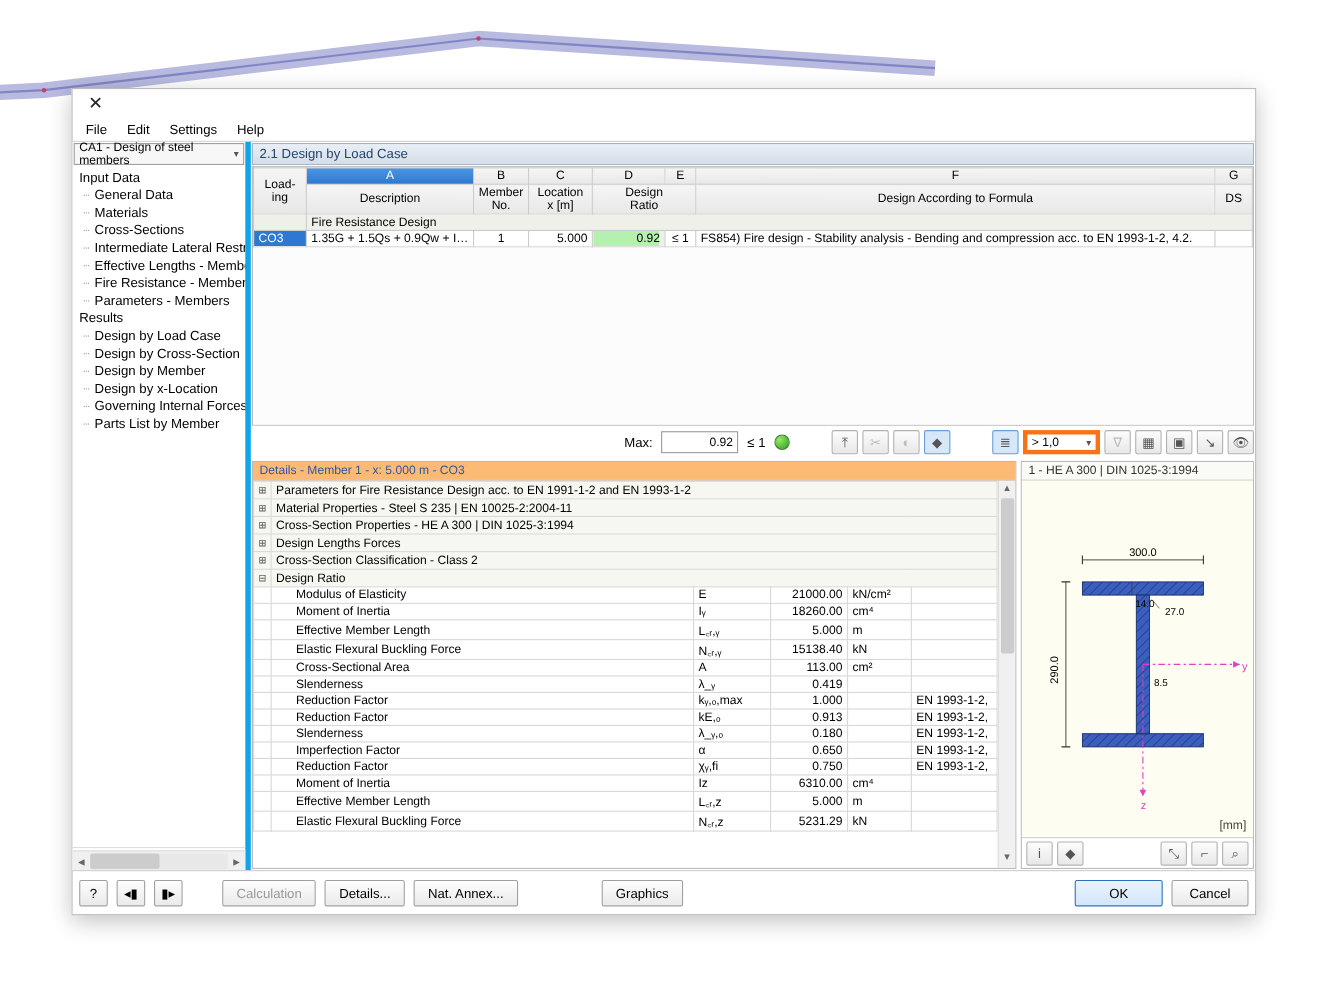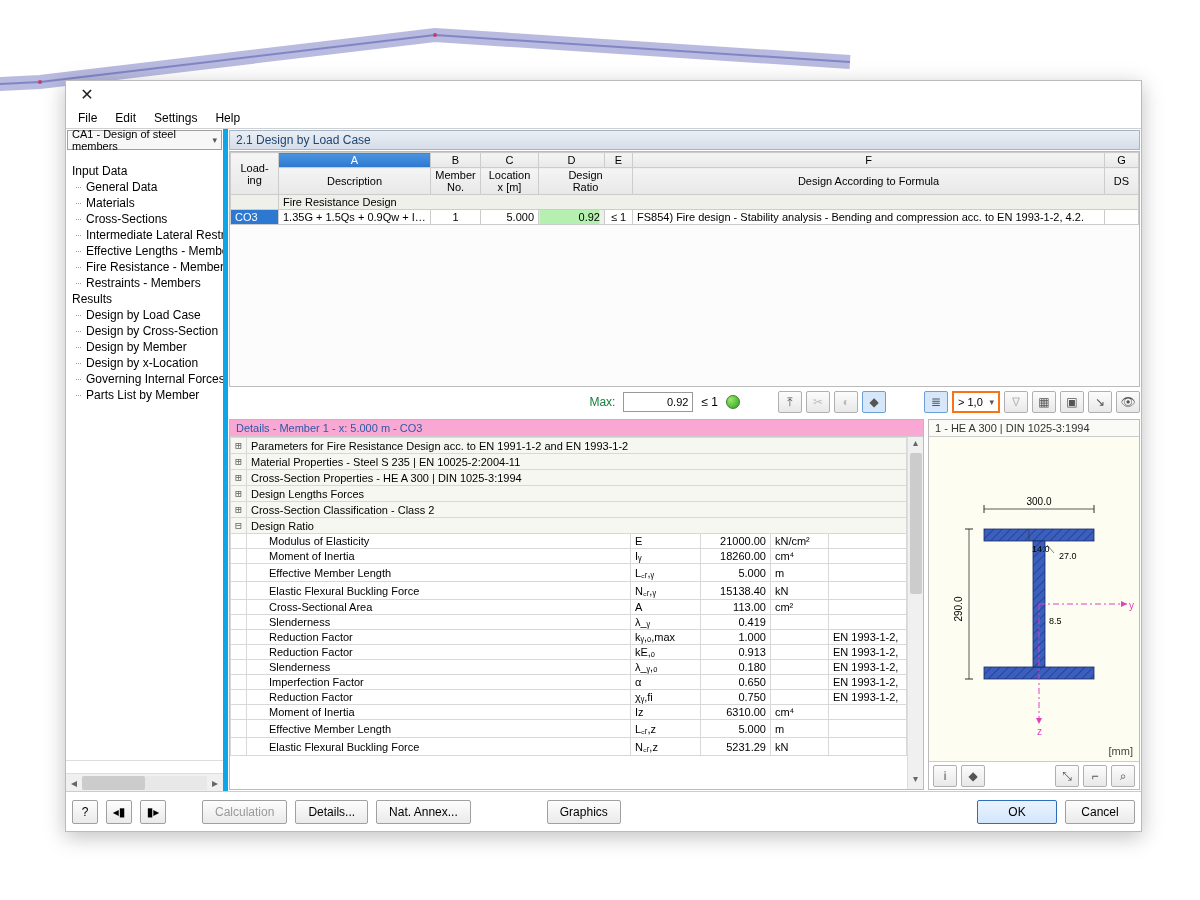--- a/index.html
+++ b/index.html
@@ -75,21 +75,21 @@
     padding: 0 4px;
     font-size: 11px;
     position: relative;
   }
   .combo .arrow {
     position: absolute; right: 4px; font-size: 9px; color: #555;
   }
   .tree {
     flex: 1;
     overflow: hidden;
-    margin: 12px 0;
+    margin: 2px 0;
     border-bottom: 1px solid #ddd;
   }
   .tree-item {
     padding: 1px 2px 1px 6px;
     white-space: nowrap;
     overflow: hidden;
     cursor: pointer;
     font-size: 12px;
   }
   .tree-item.child { padding-left: 20px; position: relative;}
@@ -165,21 +165,21 @@
   }
   .grid-fill { flex: 1; border-top: 0; background: #fcfcfc;}
   .toolbar-row {
     margin: 2px 1px;
     display: flex;
     align-items: center;
     height: 26px;
     gap: 4px;
   }
   .toolbar-row .spacer { flex: 1; }
-  .toolbar-row .maxlabel { margin-right: 4px; color: #15803d; }
+  .toolbar-row .maxlabel { margin-right: 4px; color: #000000; }
   .toolbar-row input.val {
     width: 70px; height: 20px; border: 1px solid #999; text-align: right;
     padding: 0 4px; font-size: 11px;
   }
   .toolbar-row .le1 { padding: 0 4px; }
   .status-dot {
     width: 14px; height: 14px; border-radius: 50%;
     background: radial-gradient(circle at 30% 30%, #9be86a, #2a9f1e);
     border: 1px solid #3a7f2a;
   }
@@ -187,21 +187,21 @@
     width: 24px; height: 22px;
     border: 1px solid #b0b0b0;
     background: linear-gradient(#fcfcfc, #e8e8e8);
     display: flex; align-items: center; justify-content: center;
     font-size: 12px; cursor: pointer; border-radius: 2px;
     color: #555;
   }
   .tbtn.active { background: #d5e7f9; border-color: #6a9fd8; }
   .tbtn.disabled { color: #bbb; }
   .combo-sm {
-    width: 48px; height: 22px; border: 2px solid #f97316;
+    width: 70px; height: 22px; border: 4px solid #f97316;
     background: #fff; display: flex; align-items: center;
     padding: 0 4px; font-size: 11px; position: relative;
   }
   .combo-sm .arrow { position: absolute; right: 4px; font-size: 9px; color: #555; }
 
   .detail-row {
     margin: 2px 1px 1px 1px;
     flex: 1;
     display: flex;
     gap: 4px;
@@ -209,21 +209,21 @@
   }
   .details-panel {
     flex: 1;
     border: 1px solid #bbb;
     display: flex;
     flex-direction: column;
     min-height: 0;
     min-width: 0;
   }
   .details-header {
-    background: #f9a8d4;
+    background: #fdba74;
     color: #2c59a5;
     padding: 2px 6px;
     font-size: 11px;
     border-bottom: 1px solid #ccc;
   }
   .details-body {
     flex: 1;
     overflow: hidden;
     position: relative;
   }
@@ -336,21 +336,21 @@
         <span class="arrow">▾</span>
       </div>
       <div class="tree">
         <div class="tree-item">Input Data</div>
         <div class="tree-item child">General Data</div>
         <div class="tree-item child">Materials</div>
         <div class="tree-item child">Cross-Sections</div>
         <div class="tree-item child">Intermediate Lateral Restraints</div>
         <div class="tree-item child">Effective Lengths - Members</div>
         <div class="tree-item child">Fire Resistance - Members</div>
-        <div class="tree-item child">Restraints - Members</div>
+        <div class="tree-item child">Parameters - Members</div>
         <div class="tree-item">Results</div>
         <div class="tree-item child">Design by Load Case</div>
         <div class="tree-item child">Design by Cross-Section</div>
         <div class="tree-item child">Design by Member</div>
         <div class="tree-item child">Design by x-Location</div>
         <div class="tree-item child">Governing Internal Forces by M</div>
         <div class="tree-item child">Parts List by Member</div>
       </div>
       <div class="h-scroll">
         <div class="btn">◂</div>

